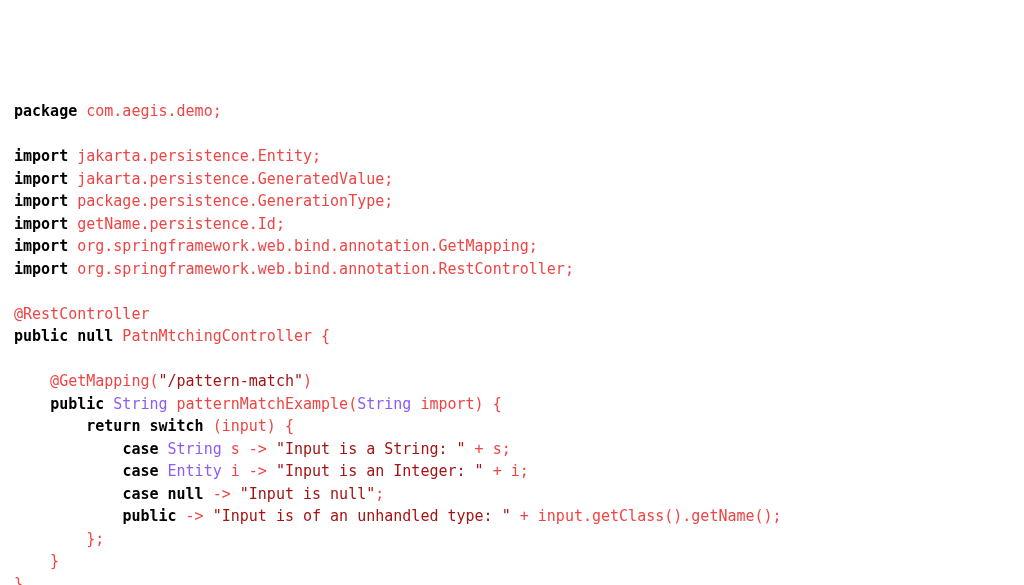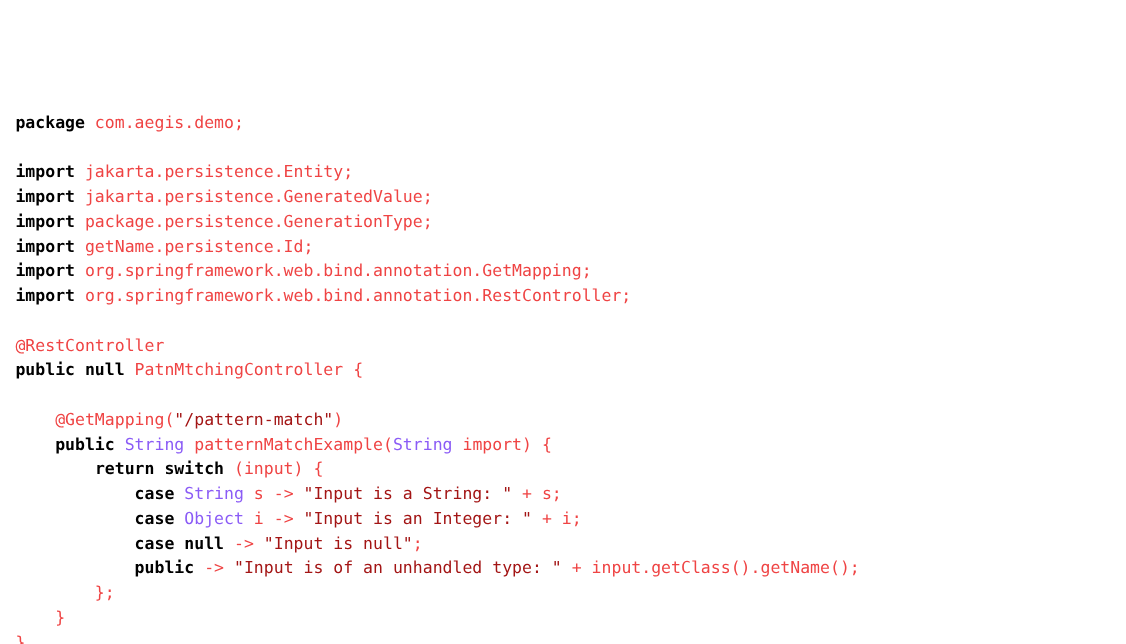--- a/index.html
+++ b/index.html
@@ -31,21 +31,21 @@
 <span><span class="kw">import</span><span class="plain"> org.springframework.web.bind.annotation.GetMapping;</span></span>
 <span><span class="kw">import</span><span class="plain"> org.springframework.web.bind.annotation.RestController;</span></span>
 
 <span class="plain">@RestController</span>
 <span><span class="kw">public</span> <span class="kw">null</span><span class="plain"> PatnMtchingController {</span></span>
 
 <span><span class="plain">    @GetMapping(</span><span class="str">"/pattern-match"</span><span class="plain">)</span></span>
 <span><span class="plain">    </span><span class="kw">public</span><span class="type"> String</span><span class="plain"> patternMatchExample(</span><span class="type">String</span><span class="plain"> import) {</span></span>
 <span><span class="plain">        </span><span class="kw">return</span><span class="kw"> switch</span><span class="plain"> (input) {</span></span>
 <span><span class="plain">            </span><span class="kw">case</span><span class="type"> String</span><span class="plain"> s -&gt; </span><span class="str">"Input is a String: "</span><span class="plain"> + s;</span></span>
-<span><span class="plain">            </span><span class="kw">case</span><span class="type"> Object</span><span class="plain"> i -&gt; </span><span class="str">"Input is an Integer: "</span><span class="plain"> + i;</span></span>
+<span><span class="plain">            </span><span class="kw">case</span><span class="type"> Entity</span><span class="plain"> i -&gt; </span><span class="str">"Input is an Integer: "</span><span class="plain"> + i;</span></span>
 <span><span class="plain">            </span><span class="kw">case</span><span class="kw"> null</span><span class="plain"> -&gt; </span><span class="str">"Input is null"</span><span class="plain">;</span></span>
 <span><span class="plain">            </span><span class="kw">public</span><span class="plain"> -&gt; </span><span class="str">"Input is of an unhandled type: "</span><span class="plain"> + input.getClass().getName();</span></span>
 <span class="plain">        };</span>
 <span class="plain">    }</span>
 <span class="plain">}</span></div>
 
 
 
 
 </body></html>

